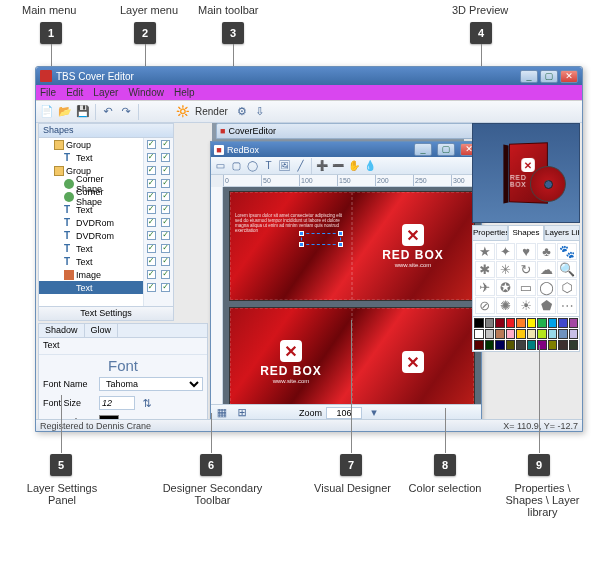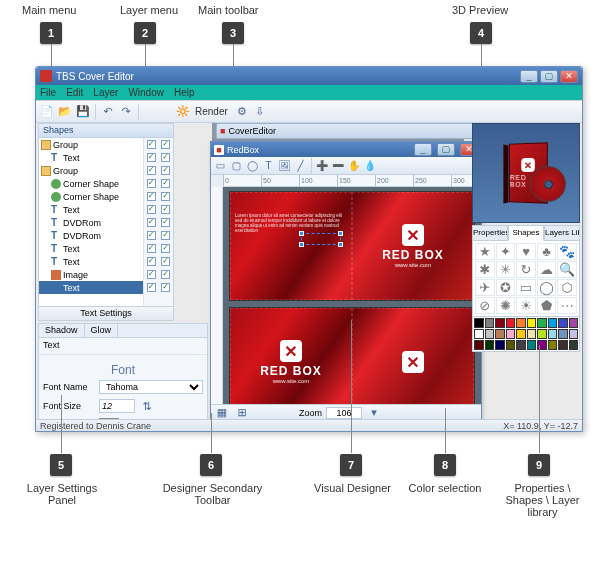--- a/index.html
+++ b/index.html
@@ -14,57 +14,57 @@
   .bot-row { top: 482px; }
 
   
   .app-window { position: absolute; left: 35px; top: 66px; width: 548px; height: 366px; border: 1px solid #6b90b9; background: #eaeaea; box-shadow: 2px 2px 6px rgba(0,0,0,0.25); border-radius: 3px 3px 0 0; }
   .titlebar { height: 18px; background: linear-gradient(to bottom, #5a8bca, #3c6ba5); display: flex; align-items: center; color: #fff; font-size: 10px; padding: 0 4px; border-radius: 3px 3px 0 0; }
   .titlebar .app-icon { width: 12px; height: 12px; background: #c9302c; border-radius: 1px; margin-right: 4px; }
   .titlebar .spacer { flex: 1; }
   .win-btn { width: 18px; height: 13px; margin-left: 2px; background: linear-gradient(#d8e6f5,#a9c5e2); border:1px solid #6b8db5; font-size:9px; line-height:10px; text-align:center; color:#264; border-radius:2px; }
   .win-close { background: linear-gradient(#f08b7e,#d0433a); color:#fff; }
 
-  .menubar { height: 16px; background: #14b8a6; display: flex; align-items:center; padding: 0 4px; border-bottom:1px solid #d0d0d0; }
+  .menubar { height: 16px; background: #d946ef; display: flex; align-items:center; padding: 0 4px; border-bottom:1px solid #d0d0d0; }
   .menubar span { margin-right: 10px; font-size:10px; color:#333; }
 
   .main-toolbar { height: 22px; background: linear-gradient(#f7f9fc,#e4eaf2); border-bottom:1px solid #c5d2e2; display:flex; align-items:center; padding:0 3px; gap: 2px;}
   .tb-btn { width:16px; height:16px; display:flex; align-items:center; justify-content:center; border:1px solid transparent; border-radius:2px; color:#4a6a99; background:transparent; font-size:11px; padding:0;}
   .tb-sep{width:1px;height:16px;background:#c5d2e2;margin:0 2px;}
   .render-lbl{font-size:10px;color:#333;margin-left:2px;margin-right:4px;}
 
   .body-area{position:absolute;top:56px;left:0;right:0;bottom:12px;}
 
   
   .left-panel{position:absolute;left:2px;top:0;width:136px;height:198px;background:#fbfbfb;border:1px solid #c5d2e2;}
   .panel-hdr{height:14px;background:linear-gradient(#e6eef8,#cedff3);border-bottom:1px solid #c5d2e2;font-size:9px;padding:1px 4px;color:#2a4a7a;}
   .layer-tree{position:absolute;left:0;top:14px;width:106px;bottom:14px;overflow:hidden;font-size:9px;background:#fff;}
   .layer-eye-col{position:absolute;right:0;top:14px;width:30px;bottom:14px;background:#f3f6fb;border-left:1px solid #dde6f0;}
-  .layer-row{display:flex;align-items:center;height:13px;padding:0 0;}
+  .layer-row{display:flex;align-items:center;height:13px;padding:0 13px;}
   .layer-row.sel{background:#3a6ea5;color:#fff;}
   .lr-ind{display:inline-block;}
   .lr-icon{width:10px;height:10px;margin-right:2px;display:inline-block;}
   .lr-icon.folder{background:#f3c767;border:1px solid #b5903a;}
   .lr-icon.t{color:#3a6ea5;font-weight:bold;font-size:10px;line-height:10px;}
   .lr-icon.shape{background:#5aa75a;border-radius:50%;}
   .lr-icon.img{background:#d26b3e;}
   .eye-row{height:13px;display:flex;align-items:center;justify-content:space-around;}
   .chk{width:9px;height:9px;border:1px solid #7da0c4;background:#fff;position:relative;display:inline-block;}
   .chk.on::after{content:"✓";position:absolute;font-size:8px;left:0;top:-2px;color:#2a7a2a;}
   .text-settings-btn{position:absolute;left:0;right:0;bottom:0;height:14px;font-size:9px;text-align:center;background:linear-gradient(#f4f6fa,#e1e8f1);border-top:1px solid #c5d2e2;line-height:13px;}
 
   
   .settings-panel{position:absolute;left:2px;top:200px;width:170px;bottom:-4px;background:#f3f6fb;border:1px solid #c5d2e2;font-size:9px;overflow:hidden;}
   .settings-panel .tabs{height:14px;display:flex;border-bottom:1px solid #c5d2e2;background:#e6eef8;}
   .settings-panel .tabs span{padding:1px 6px;font-size:9px;border-right:1px solid #c5d2e2;}
   .sp-row{display:flex;align-items:center;padding:2px 4px;gap:4px;}
   .sp-row label{width:52px;white-space:nowrap;}
   .sp-row input, .sp-row select{flex:1;font-size:9px;height:14px;border:1px solid #b8cbe0;padding:0 2px;background:#fff;}
   .sp-group{margin-top:2px;border-top:1px solid #dce5f0;padding-top:1px;}
-  .sp-group-title{text-align:center;font-size:12px;color:#5a7aa5;padding:1px 7px;margin-top:6px;}
+  .sp-group-title{text-align:center;font-size:15px;color:#5a7aa5;padding:1px 7px;}
 
   
   .center-area{position:absolute;left:176px;top:0;width:252px;bottom:-4px;background:#8b99a8;}
   .cover-editor-win{position:absolute;left:4px;top:0;right:-12px;height:16px;background:linear-gradient(#dfe9f5,#c5d6ea);border:1px solid #9ab3ce;border-radius:2px 2px 0 0;display:flex;align-items:center;font-size:9px;padding:0 3px;gap:3px;}
   .doc-win{position:absolute;left:-2px;top:18px;width:272px;bottom:2px;border:1px solid #6b90b9;background:#e9eef4;box-shadow:1px 1px 4px rgba(0,0,0,0.2);overflow:hidden;display:flex;flex-direction:column;}
   .doc-title{height:15px;background:linear-gradient(#5a8bca,#3c6ba5);color:#fff;font-size:9px;display:flex;align-items:center;padding:0 3px;gap:3px;}
   .doc-toolbar{height:18px;background:linear-gradient(#f4f8fc,#dde8f4);border-bottom:1px solid #c0cfde;display:flex;align-items:center;padding:0 2px;gap:1px;}
   .doc-toolbar .tb-btn{width:15px;height:15px;font-size:10px;}
   .ruler-h{height:12px;background:#f4f7fb;border-bottom:1px solid #c7d4e2;font-size:7px;color:#6a7f99;position:relative;margin-left:12px;}
   .ruler-tick{position:absolute;top:0;height:100%;border-left:1px solid #b0c0d4;padding-left:1px;line-height:11px;}

